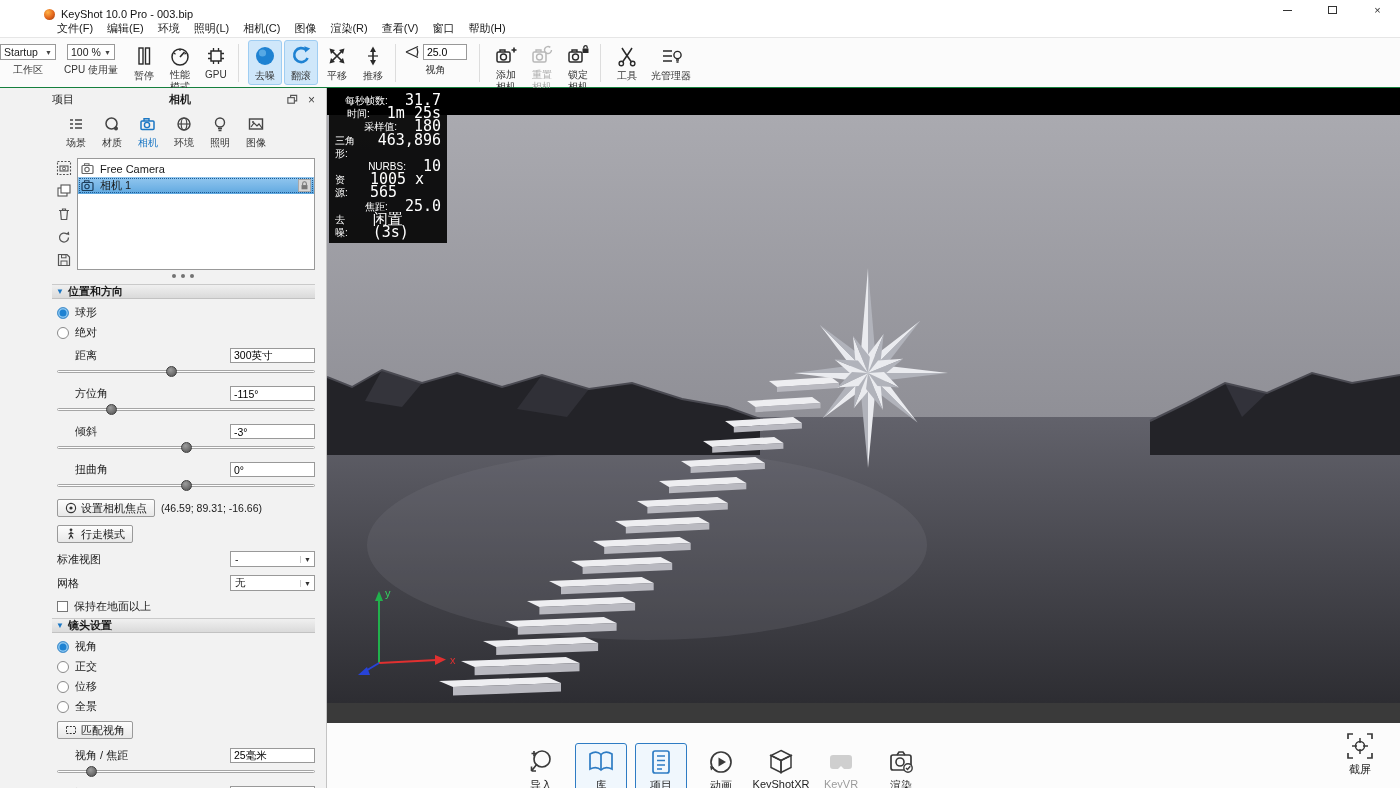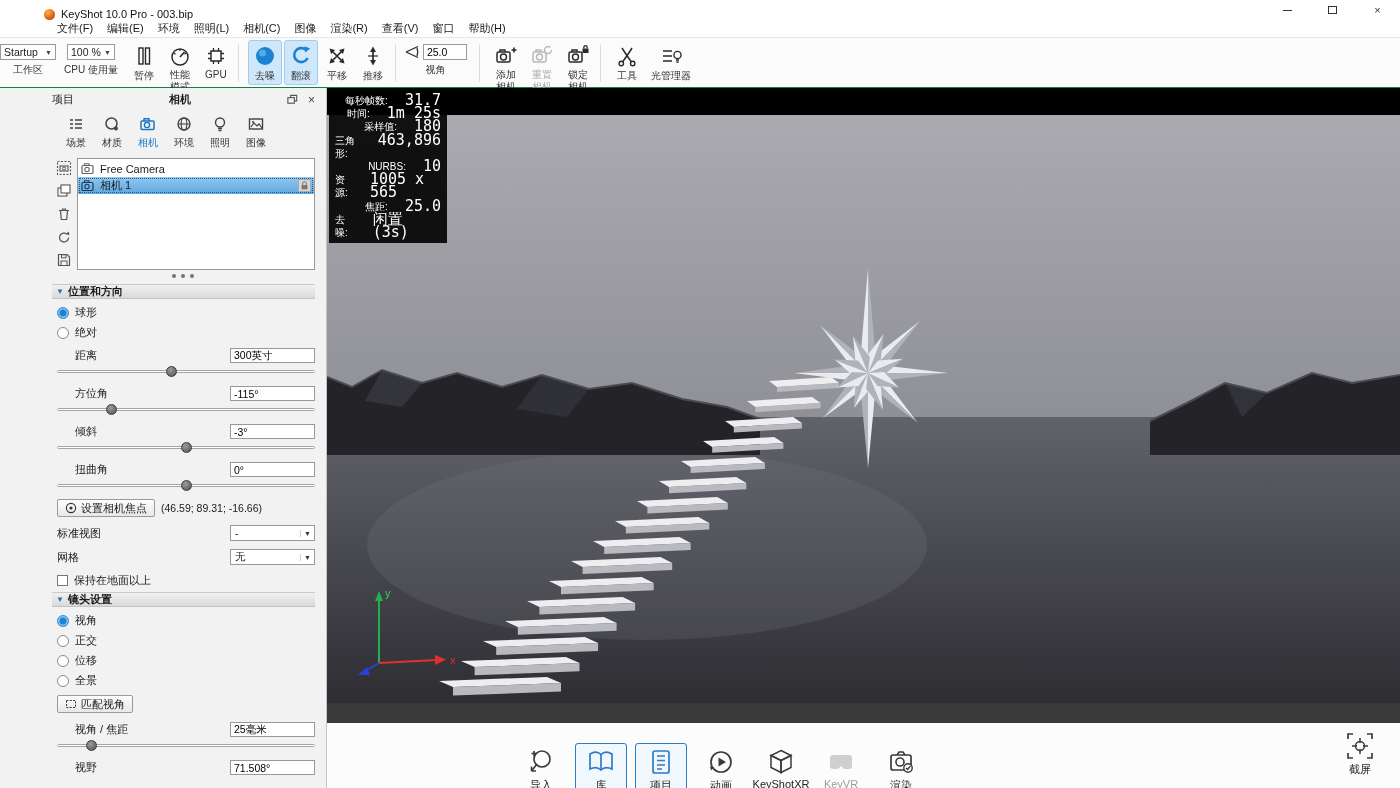--- a/index.html
+++ b/index.html
@@ -477,20 +477,31 @@
           <span class="mini-ic">
               <svg viewBox="0 0 12 12">
                 <circle cx="6" cy="6" r="4.6" fill="none" stroke="#333" stroke-width="1.1"></circle>
                 <circle cx="6" cy="6" r="1.6" fill="#333"></circle>
               </svg>
             </span>
           <span>设置相机焦点</span>
         </button>
         <span class="coords">(46.59; 89.31; -16.66)</span>
       </div>
+      <div class="btn-row">
+        <button class="panel-btn">
+          <span class="mini-ic">
+              <svg viewBox="0 0 12 12">
+                <circle cx="6" cy="1.8" r="1.4" fill="#333"></circle>
+                <path d="M6 3.4 L6 7 M6 4.8 L3.6 6.2 M6 4.8 L8.4 5.8 M6 7 L4 11 M6 7 L8 10.5" fill="none" stroke="#333" stroke-width="1.1"></path>
+              </svg>
+            </span>
+          <span>行走模式</span>
+        </button>
+      </div>
       <div class="dd-row">
         <span>标准视图</span>
         <div class="dropdown">
           <span class="dd-value">-</span>
           <span class="dd-arrow">▼</span>
         </div>
       </div>
       <div class="dd-row">
         <span>网格</span>
         <div class="dropdown">

